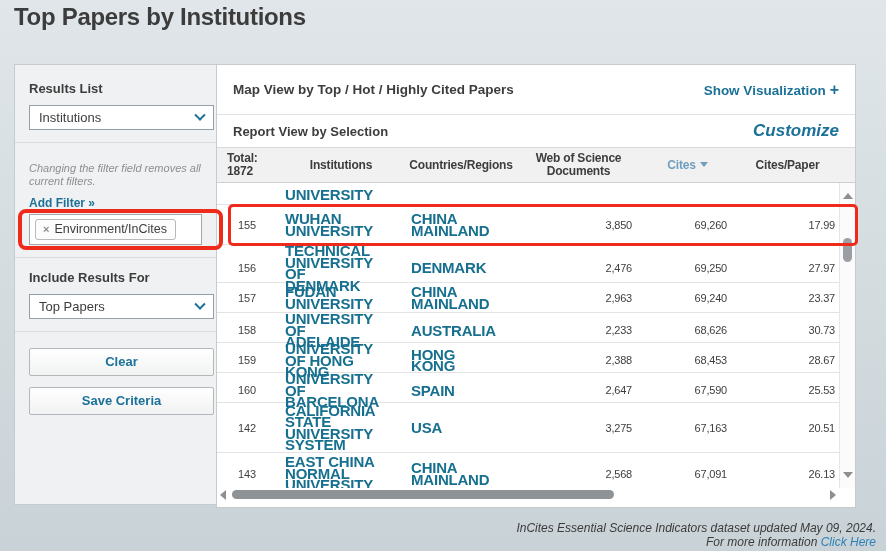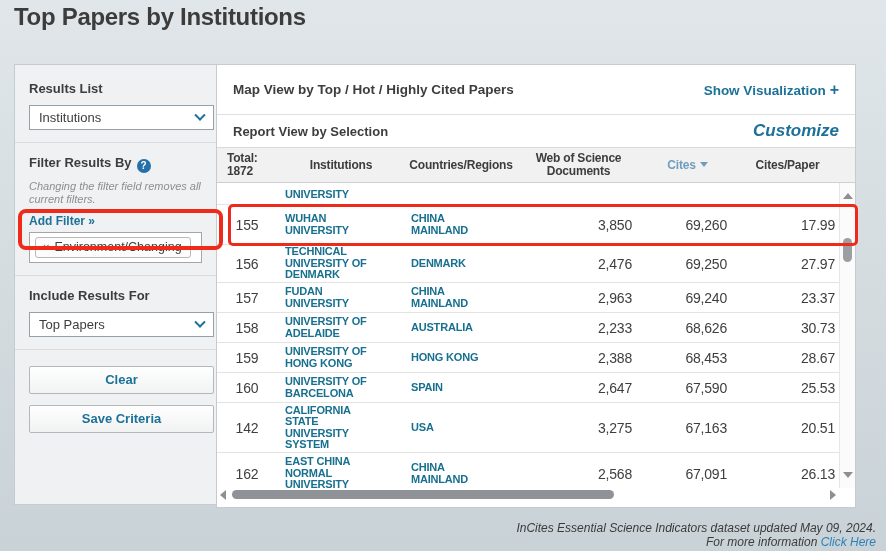--- a/index.html
+++ b/index.html
@@ -88,23 +88,23 @@
   .sort-tri {
     display:inline-block; width:0; height:0; margin-left:4px; vertical-align:2px;
     border-left:4px solid transparent; border-right:4px solid transparent;
     border-top:5px solid #6f9dbe;
   }
 
   .tbody { position:relative; height:305px; overflow:hidden; }
   .t-row, .t-row-partial {
     width:623px; border-bottom:1px solid #e3e3e3; align-items:center;
   }
-  .c { font-size:14px; color:#3e3e3e; letter-spacing:-0.2px; }
+  .c { font-size:11px; color:#3e3e3e; letter-spacing:-0.2px; }
   .c.rank { text-align:center; }
-  .c.link { font-size:11px; font-weight:bold; color:var(--teal,#17708f); line-height:11.5px; }
+  .c.link { font-size:15px; font-weight:bold; color:var(--teal,#17708f); line-height:11.5px; }
   .c.inst { padding-left:8px; }
   .c.inst span { display:inline-block; width:98px; cursor:pointer; }
   .c.ctry { padding-left:6px; }
   .c.ctry span { display:inline-block; width:86px; }
   .c.num { text-align:right; }
   .c.num.docs { padding-right:8px; }
   .c.num.cites { padding-right:8px; }
   .c.num.cpp { padding-right:5px; }
   #rows .t-row:nth-child(1){ height:40px; }
   #rows .t-row:nth-child(2){ height:38px; }
@@ -167,27 +167,24 @@
 <div class="sidebar">
   <div class="sec" style="padding-top:16px;">
     <div class="sec-label">Results List</div>
     <div class="select">
       <span>Institutions</span>
       <span class="chev"></span>
     </div>
   </div>
 
   <div class="sec">
-    <div class="sec-label">
-      <span>Filter Results By</span><span class="q-icon">?</span>
-    </div>
     <div class="filter-note">Changing the filter field removes all current filters.</div>
     <div class="add-filter">Add Filter »</div>
     <div class="filter-box">
-      <span class="filter-tag"><span class="x">×</span><span>Environment/Changing</span></span>
+      <span class="filter-tag"><span class="x">×</span><span>Environment/InCites</span></span>
     </div>
   </div>
 
   <div class="sec">
     <div class="sec-label">Include Results For</div>
     <div class="select">
       <span>Top Papers</span>
       <span class="chev"></span>
     </div>
   </div>
@@ -287,21 +284,21 @@
   <div class="t-row grid-cols">
     <div class="c rank">142</div>
     <div class="c link inst"><span>CALIFORNIA STATE UNIVERSITY SYSTEM</span></div>
     <div class="c link ctry"><span>USA</span></div>
     <div class="c num docs">3,275</div>
     <div class="c num cites">67,163</div>
     <div class="c num cpp">20.51</div>
   </div>
 
   <div class="t-row grid-cols">
-    <div class="c rank">162</div>
+    <div class="c rank">143</div>
     <div class="c link inst"><span>EAST CHINA NORMAL UNIVERSITY</span></div>
     <div class="c link ctry"><span>CHINA MAINLAND</span></div>
     <div class="c num docs">2,568</div>
     <div class="c num cites">67,091</div>
     <div class="c num cpp">26.13</div>
   </div>
 </div>
     <div class="vscroll">
       <div class="arr-up"></div>
       <div class="vthumb"></div>

